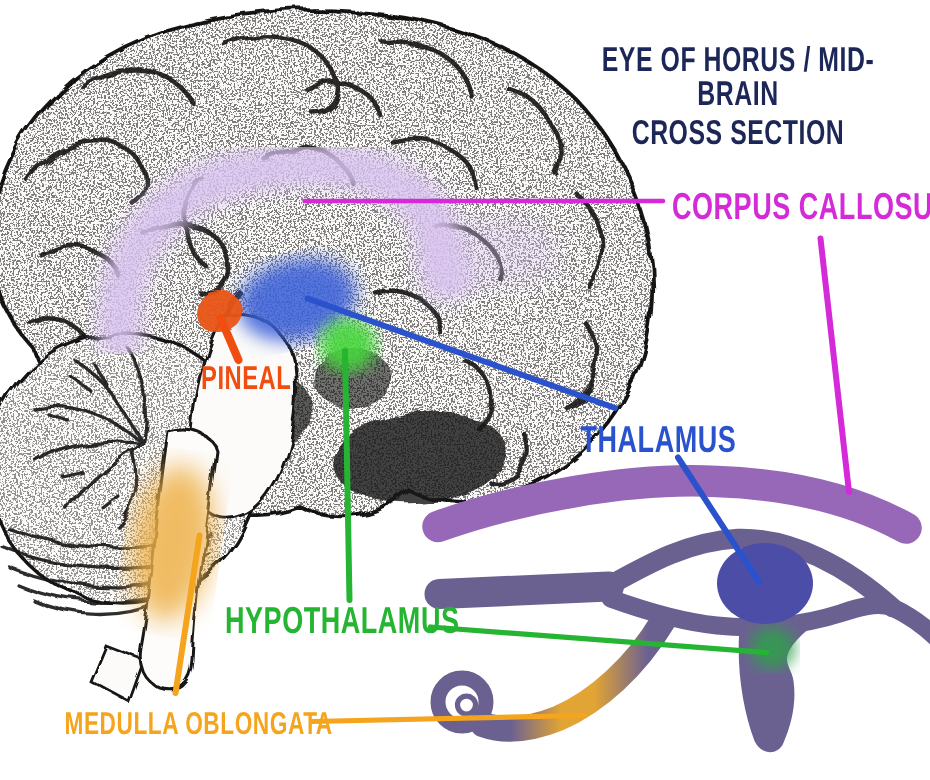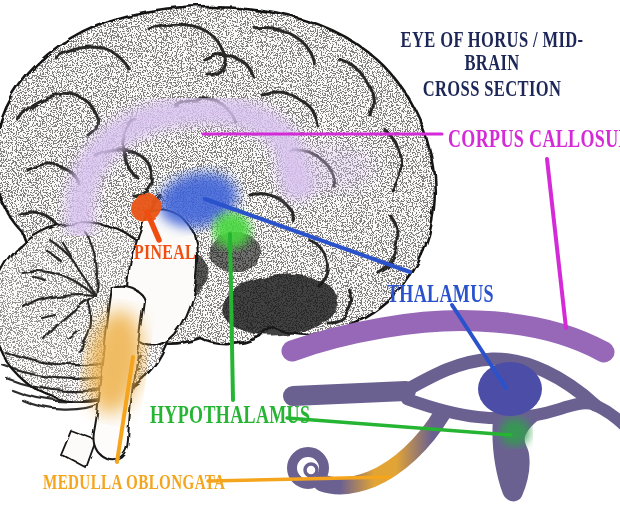--- a/index.html
+++ b/index.html
@@ -1,17 +1,17 @@
 <!DOCTYPE html>
 <html><head>
 <meta charset="utf-8">
 <style>
   html,body{margin:0;padding:0;background:#ffffff;}
   #canvas{position:relative;width:620px;height:520px;background:#ffffff;overflow:hidden;
-          font-family:Liberation Serif, serif;}
+          font-family:Liberation Sans, sans-serif;}
   #scene{position:absolute;left:0;top:0;}
   .lbl{position:absolute;font-weight:700;letter-spacing:.5px;line-height:1;
        transform:scaleX(.72);transform-origin:left top;white-space:nowrap;}
   #title{position:absolute;left:352px;top:28px;width:280px;text-align:center;
          font-weight:700;letter-spacing:.5px;transform:scaleX(.72);transform-origin:center top;}
   #title .t1{font-size:23px;line-height:1;}
   #title .t2{font-size:23px;line-height:1;margin-top:3px;}
   .lbl-corpus{left:448px;top:126px;font-size:25px;}
   .lbl-pineal{left:134px;top:241px;font-size:22px;}
   .lbl-thalamus{left:387px;top:281px;font-size:25px;}

